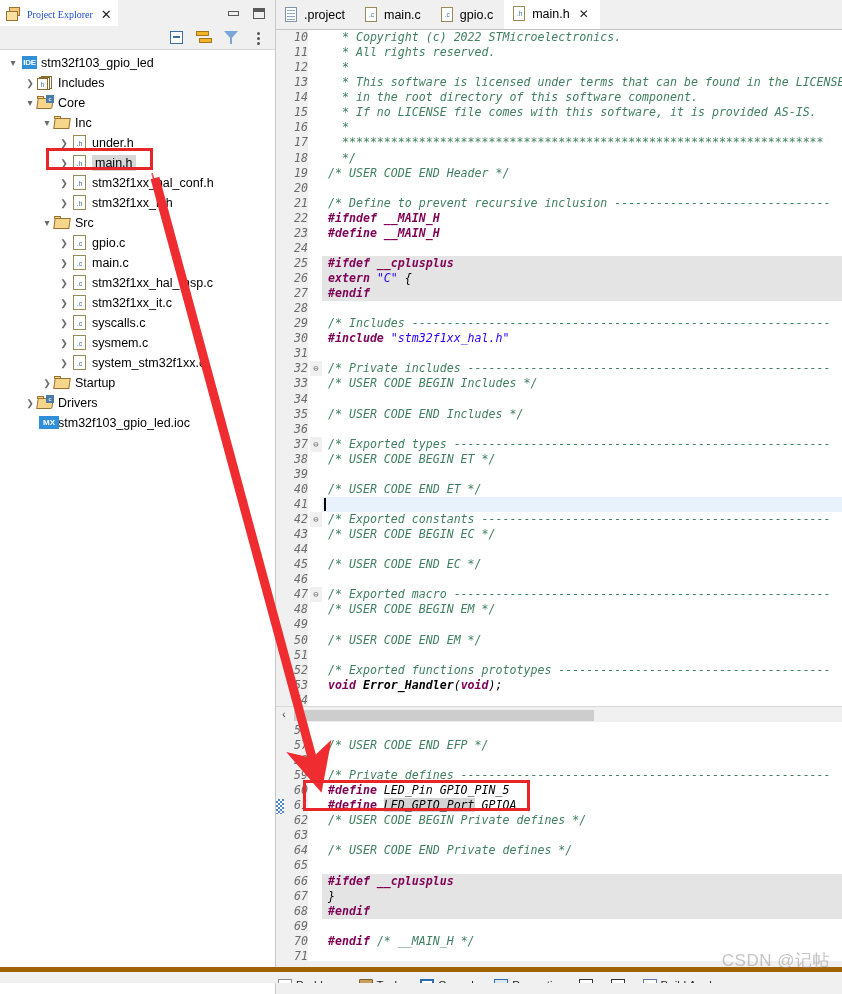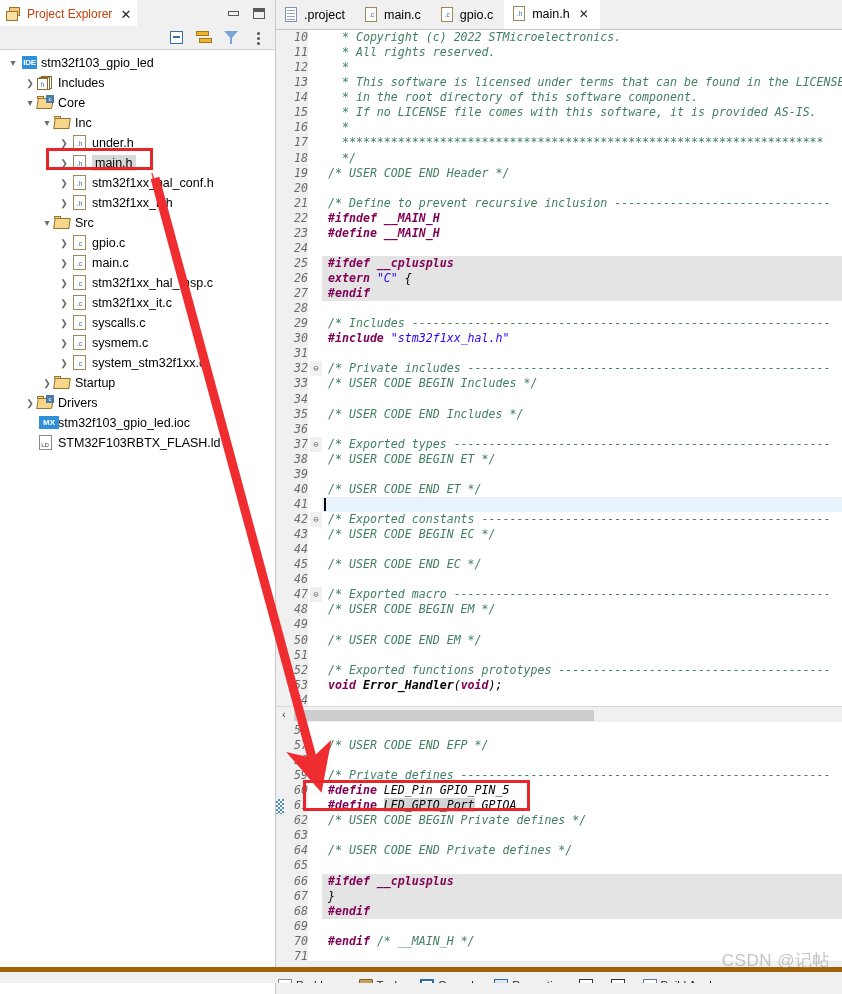--- a/index.html
+++ b/index.html
@@ -43,21 +43,21 @@
   }
   .pe-tab-icon .sh-back {
     position: absolute; left: 3px; top: 1px; width: 11px; height: 9px;
     background: #f5c877; border: 1px solid #9a7333;
   }
   .pe-tab-icon .sh-front {
     position: absolute; left: 0px; top: 5px; width: 12px; height: 10px;
     background: #fbe0a1; border: 1px solid #9a7333;
   }
   .pe-tab-label {
-    font-size: 12px; color: #c2410c; white-space: nowrap;
+    font-size: 10px; color: #1d4ed8; white-space: nowrap; font-family: Liberation Serif, serif;
   }
   .pe-tab-close {
     margin-left: 8px; font-size: 13px; color: #222;
     line-height: 1; cursor: pointer;
   }
   .pe-win-btns {
     margin-left: auto; display: flex; align-items: center;
     gap: 14px; padding-right: 10px;
   }
   .btn-min {
@@ -478,29 +478,20 @@
           <span class="tr-icon"><span class="ic-srcfolder"><span class="tab"></span><span class="fo"></span><span class="bdg">c</span></span></span>
           <span class="tr-label">Drivers</span>
         </div>
         <div class="tree-row" style="padding-left: 23px;">
           <span class="twisty none" style="color: transparent;">·</span>
           <span class="tr-icon">
             <span class="ic-ioc">MX</span>
           </span>
           <span class="tr-label">stm32f103_gpio_led.ioc</span>
         </div>
-        <div class="tree-row" style="padding-left: 23px;">
-          <span class="twisty none" style="color: transparent;">·</span>
-          <span class="tr-icon">
-            <span class="ic-ld">
-              <span class="lbl">LD</span>
-            </span>
-          </span>
-          <span class="tr-label">STM32F103RBTX_FLASH.ld</span>
-        </div>
       </div>
 
     <div id="mainh-box"></div>
   </div>
 
   <div id="editor-area">
 
     <div class="tabbar" id="tabbar">
         <div class="etab">
           <span class="etab-icon">

